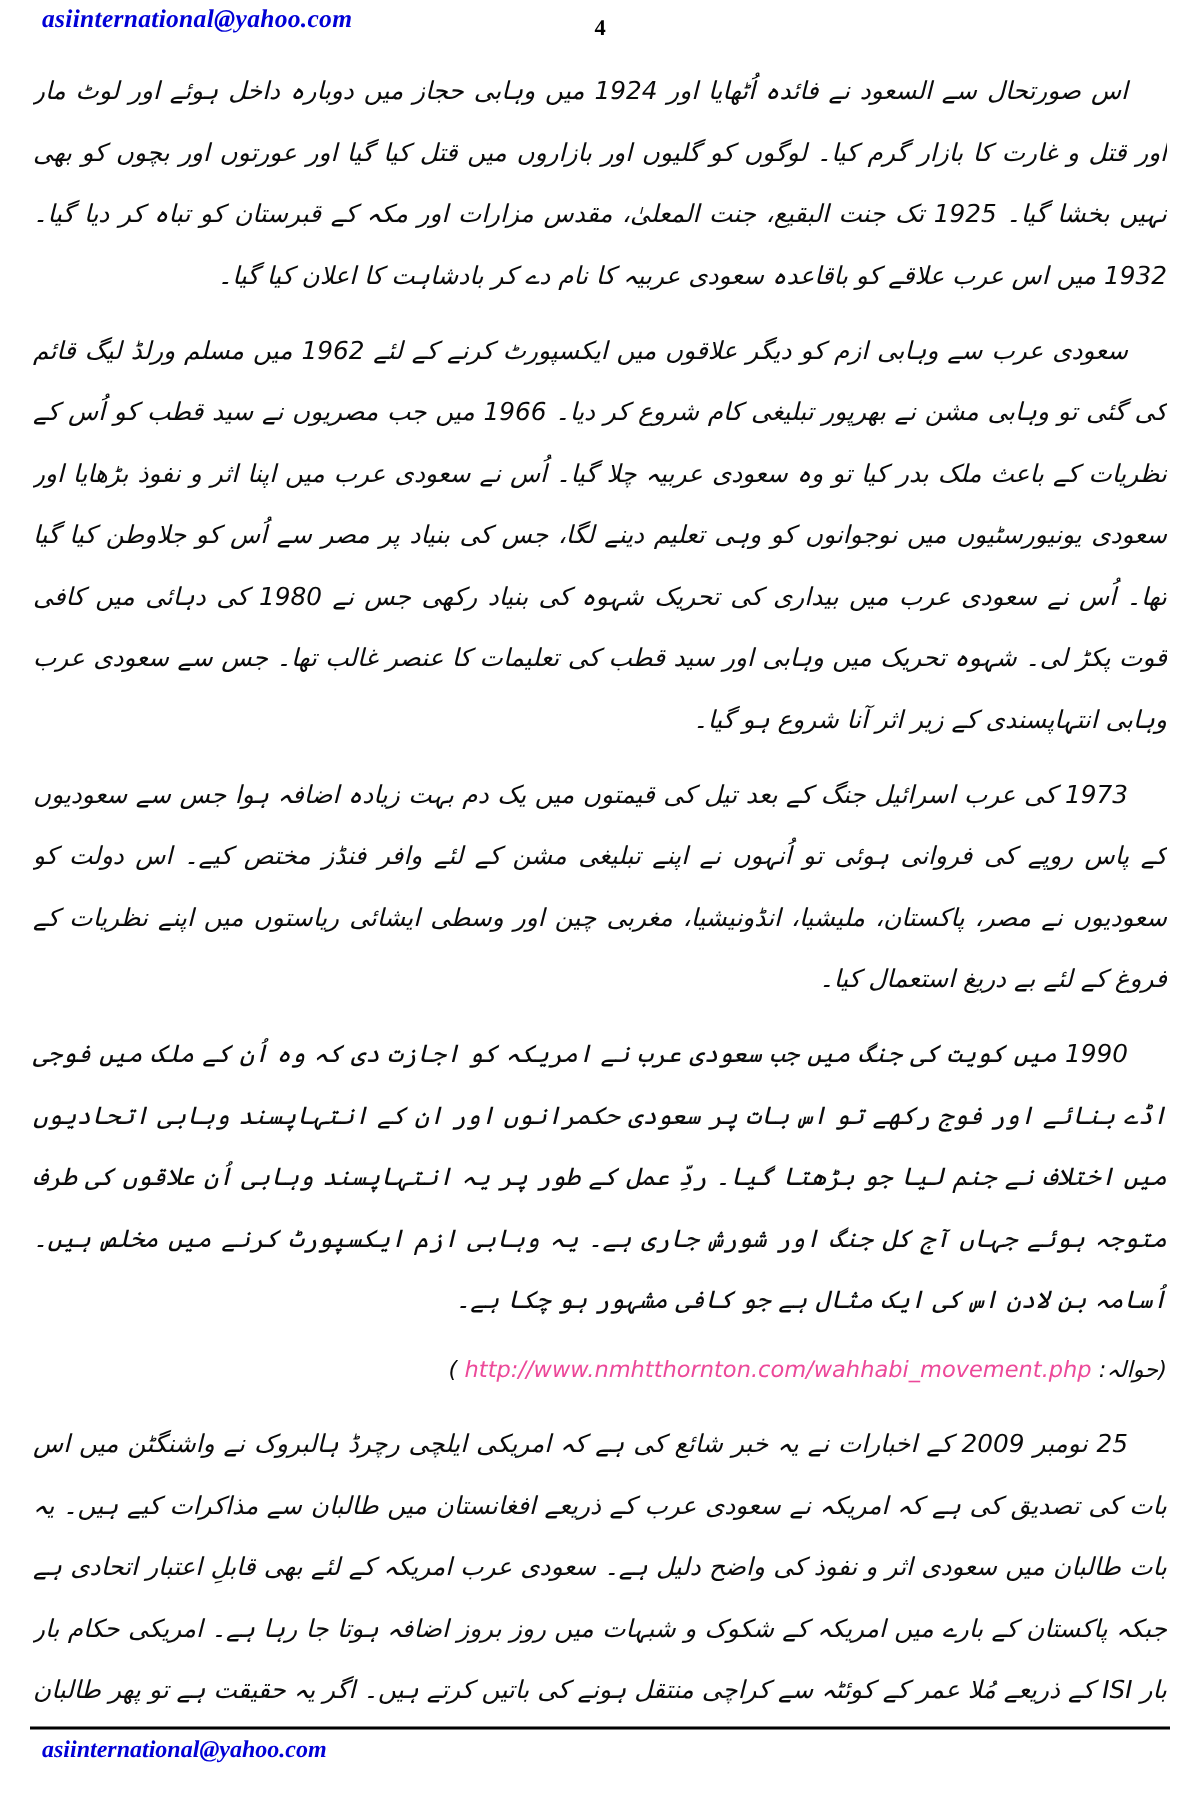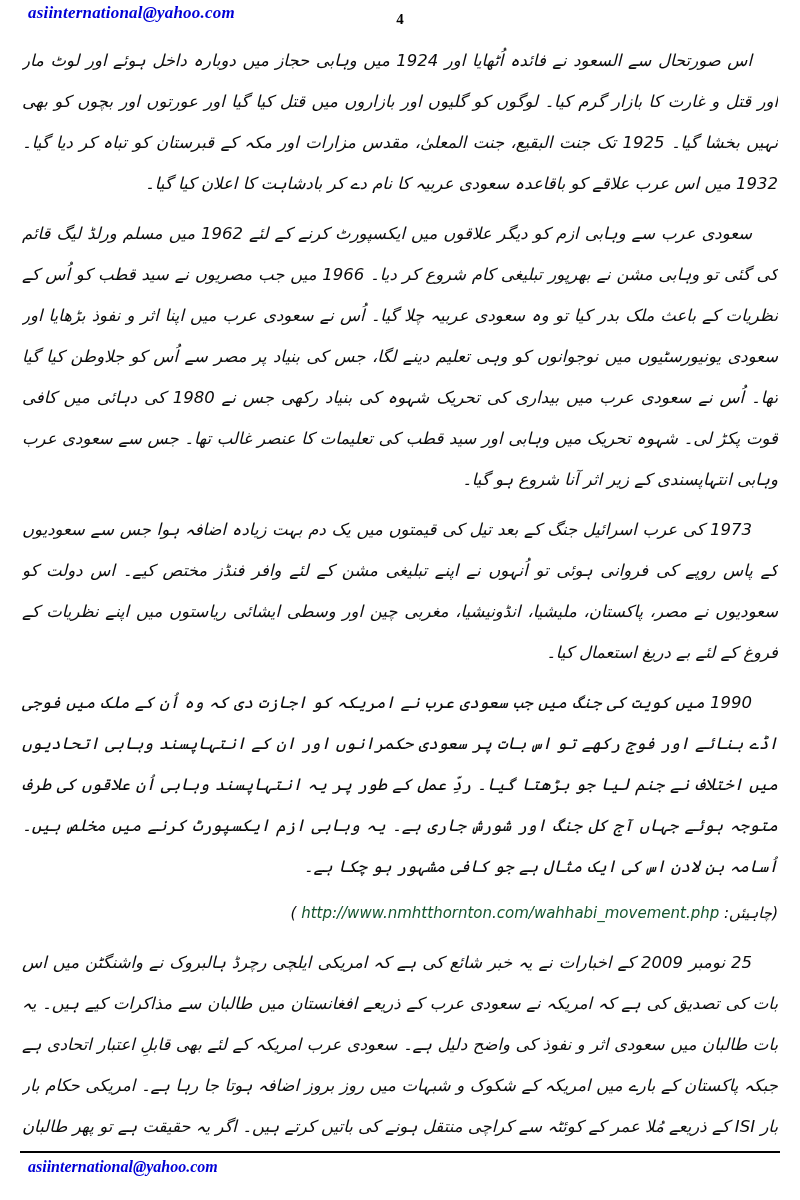--- a/index.html
+++ b/index.html
@@ -38,21 +38,21 @@
     font-style:italic;
   }
   .content p{margin:0 0 9px 0;text-indent:26px;}
   .reference{
     text-indent:0 !important;
     line-height:34px;
     font-size:15px;
     margin:4px 0 12px 0 !important;
   }
   .ref-url{
-    color:#14532d;
+    color:#ec4899;
     text-decoration:none;
     direction:ltr;unicode-bidi:embed;
     font-family:"DejaVu Sans",sans-serif;
     font-size:15px;
   }
   
   .footer-rule{
     position:absolute;left:20px;right:20px;top:1151px;
     border:none;border-top:2px solid #000;margin:0;
   }
@@ -79,21 +79,21 @@
   <a class="hdr-email" href="#">asiinternational@yahoo.com</a>
   <div class="page-num">4</div>
 
   <div class="content">
     <p>اس صورتحال سے السعود نے فائدہ اُٹھایا اور 1924 میں وہابی حجاز میں دوبارہ داخل ہوئے اور لوٹ مار اور قتل و غارت کا بازار گرم کیا۔ لوگوں کو گلیوں اور بازاروں میں قتل کیا گیا اور عورتوں اور بچوں کو بھی نہیں بخشا گیا۔ 1925 تک جنت البقیع، جنت المعلیٰ، مقدس مزارات اور مکہ کے قبرستان کو تباہ کر دیا گیا۔ 1932 میں اس عرب علاقے کو باقاعدہ سعودی عربیہ کا نام دے کر بادشاہت کا اعلان کیا گیا۔</p>
     <p>سعودی عرب سے وہابی ازم کو دیگر علاقوں میں ایکسپورٹ کرنے کے لئے 1962 میں مسلم ورلڈ لیگ قائم کی گئی تو وہابی مشن نے بھرپور تبلیغی کام شروع کر دیا۔ 1966 میں جب مصریوں نے سید قطب کو اُس کے نظریات کے باعث ملک بدر کیا تو وہ سعودی عربیہ چلا گیا۔ اُس نے سعودی عرب میں اپنا اثر و نفوذ بڑھایا اور سعودی یونیورسٹیوں میں نوجوانوں کو وہی تعلیم دینے لگا، جس کی بنیاد پر مصر سے اُس کو جلاوطن کیا گیا تھا۔ اُس نے سعودی عرب میں بیداری کی تحریک شہوہ کی بنیاد رکھی جس نے 1980 کی دہائی میں کافی قوت پکڑ لی۔ شہوہ تحریک میں وہابی اور سید قطب کی تعلیمات کا عنصر غالب تھا۔ جس سے سعودی عرب وہابی انتہاپسندی کے زیر اثر آنا شروع ہو گیا۔</p>
     <p>1973 کی عرب اسرائیل جنگ کے بعد تیل کی قیمتوں میں یک دم بہت زیادہ اضافہ ہوا جس سے سعودیوں کے پاس روپے کی فروانی ہوئی تو اُنہوں نے اپنے تبلیغی مشن کے لئے وافر فنڈز مختص کیے۔ اس دولت کو سعودیوں نے مصر، پاکستان، ملیشیا، انڈونیشیا، مغربی چین اور وسطی ایشائی ریاستوں میں اپنے نظریات کے فروغ کے لئے بے دریغ استعمال کیا۔</p>
     <p>1990 میں کویت کی جنگ میں جب سعودی عرب نے امریکہ کو اجازت دی کہ وہ اُن کے ملک میں فوجی اڈے بنائے اور فوج رکھے تو اس بات پر سعودی حکمرانوں اور ان کے انتہاپسند وہابی اتحادیوں میں اختلاف نے جنم لیا جو بڑھتا گیا۔ ردِّ عمل کے طور پر یہ انتہاپسند وہابی اُن علاقوں کی طرف متوجہ ہوئے جہاں آج کل جنگ اور شورش جاری ہے۔ یہ وہابی ازم ایکسپورٹ کرنے میں مخلص ہیں۔ اُسامہ بن لادن اس کی ایک مثال ہے جو کافی مشہور ہو چکا ہے۔</p>
 
     <p class="reference">
-      <span>(چاہیئں:</span>
+      <span>(حوالہ:</span>
       <a class="ref-url" href="#">http://www.nmhtthornton.com/wahhabi_movement.php</a>
       <span>)</span>
     </p>
 
     <p>25 نومبر 2009 کے اخبارات نے یہ خبر شائع کی ہے کہ امریکی ایلچی رچرڈ ہالبروک نے واشنگٹن میں اس بات کی تصدیق کی ہے کہ امریکہ نے سعودی عرب کے ذریعے افغانستان میں طالبان سے مذاکرات کیے ہیں۔ یہ بات طالبان میں سعودی اثر و نفوذ کی واضح دلیل ہے۔ سعودی عرب امریکہ کے لئے بھی قابلِ اعتبار اتحادی ہے جبکہ پاکستان کے بارے میں امریکہ کے شکوک و شبہات میں روز بروز اضافہ ہوتا جا رہا ہے۔ امریکی حکام بار بار ISI کے ذریعے مُلا عمر کے کوئٹہ سے کراچی منتقل ہونے کی باتیں کرتے ہیں۔ اگر یہ حقیقت ہے تو پھر طالبان کے ساتھ مذاکرات پاکستان کے ذریعے کیے جانے چاہیئں کہ سعودی عرب کے ذریعے۔</p>
 
   </div>
 
   <hr class="footer-rule">
   <a class="ftr-email" href="#">asiinternational@yahoo.com</a>

